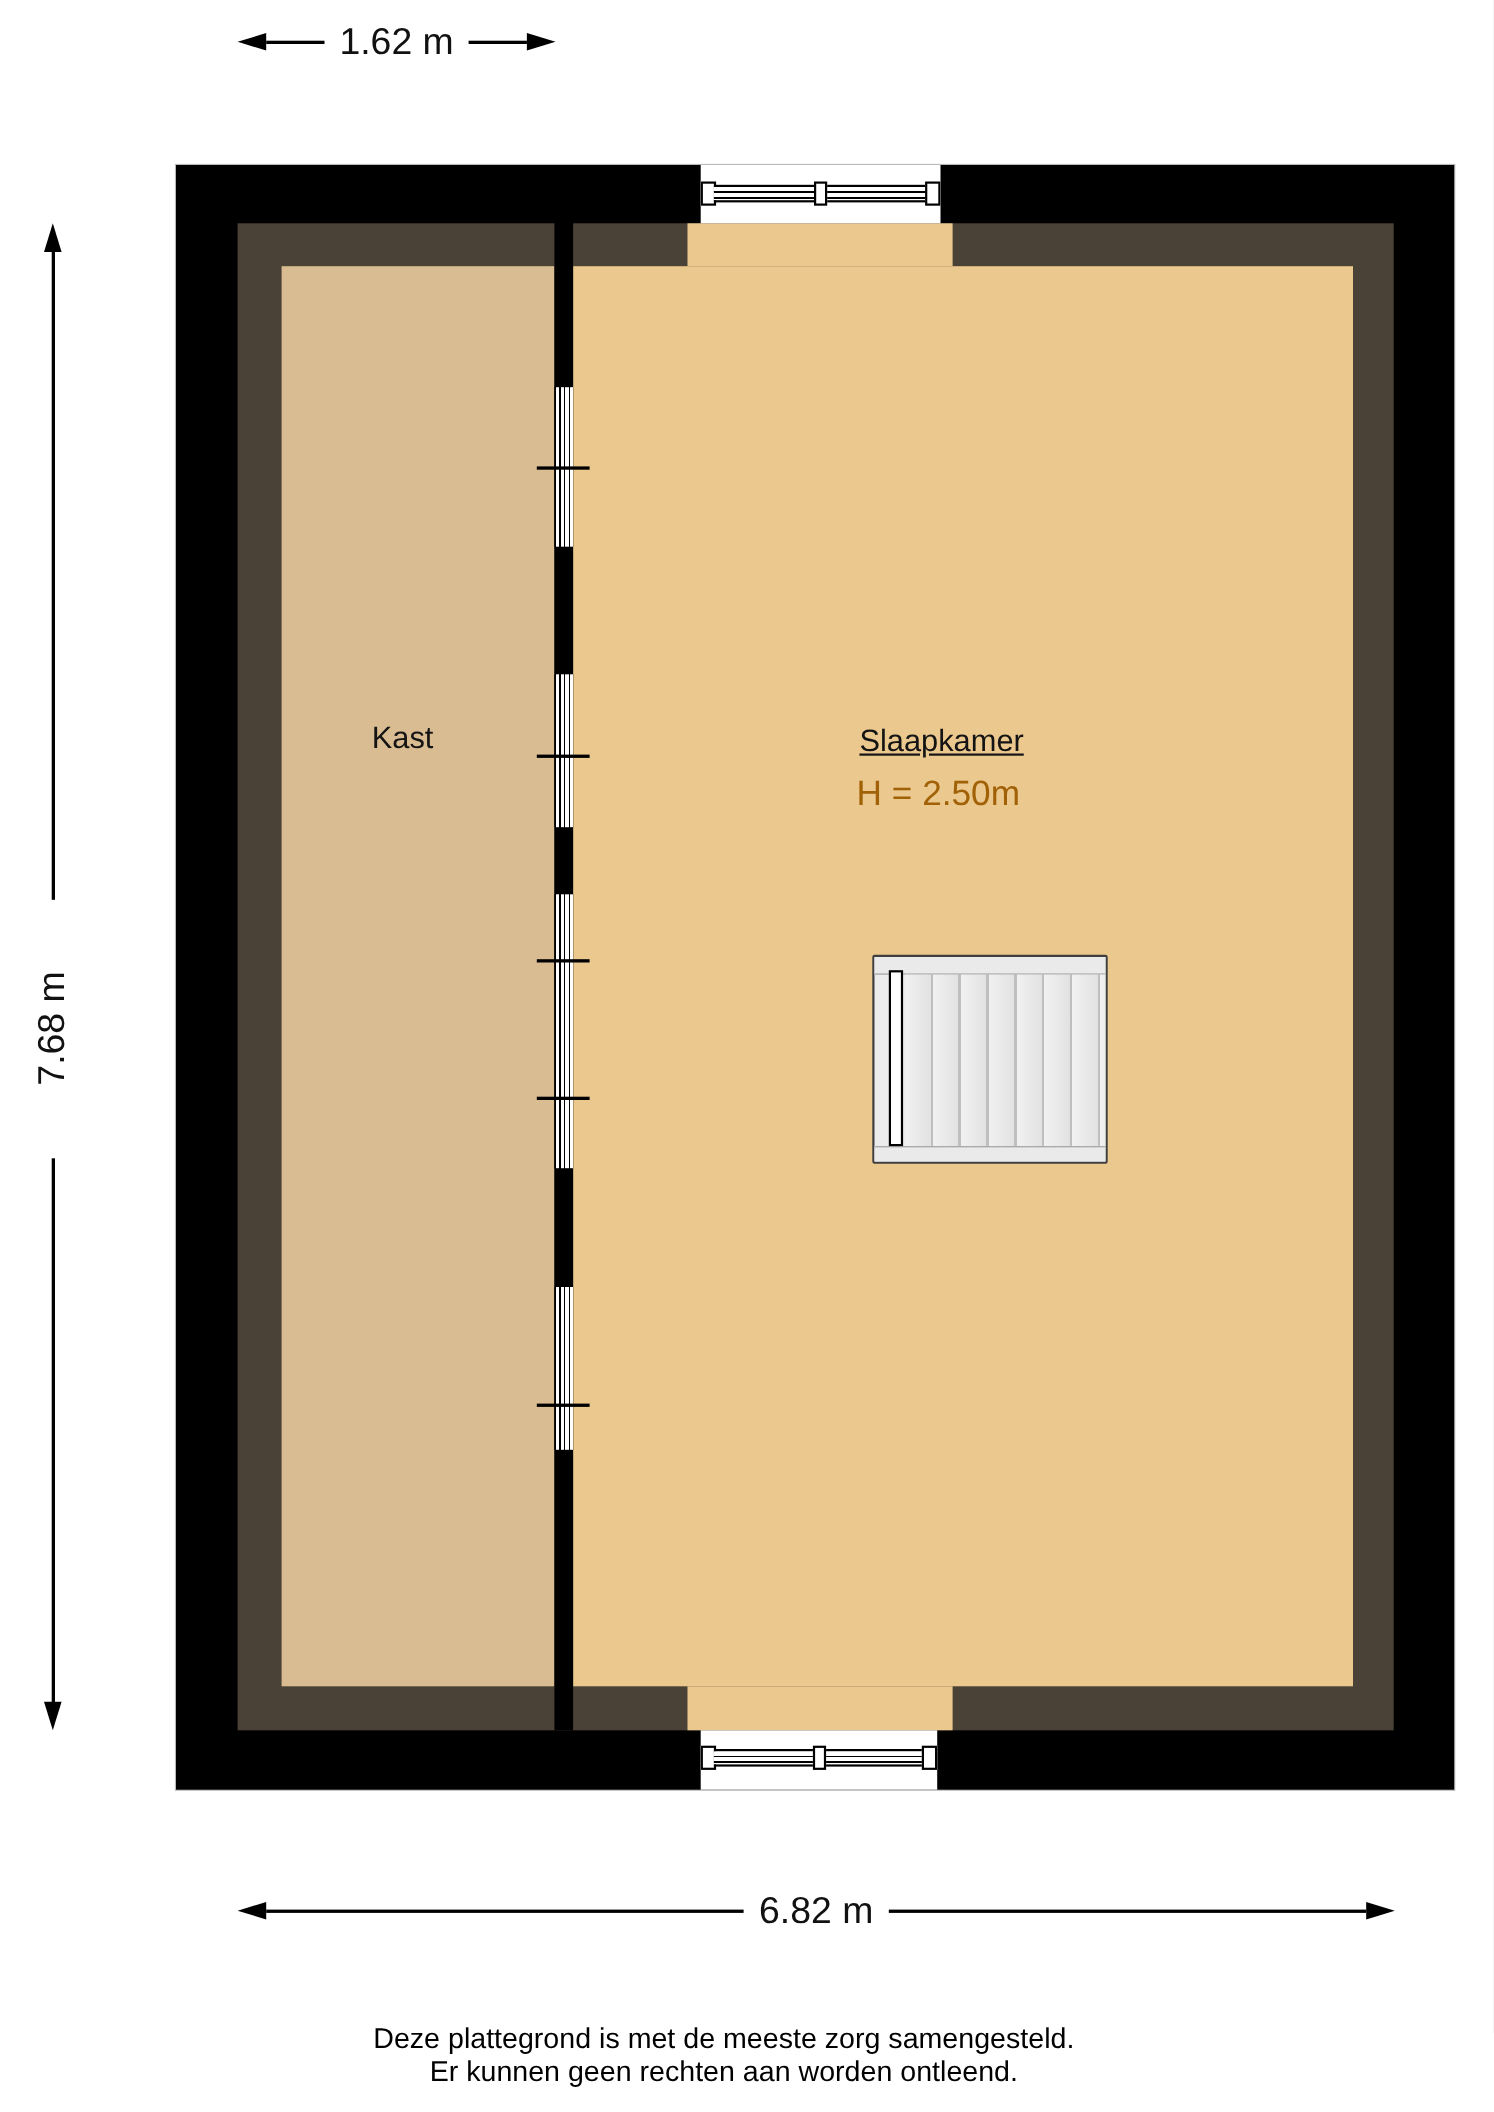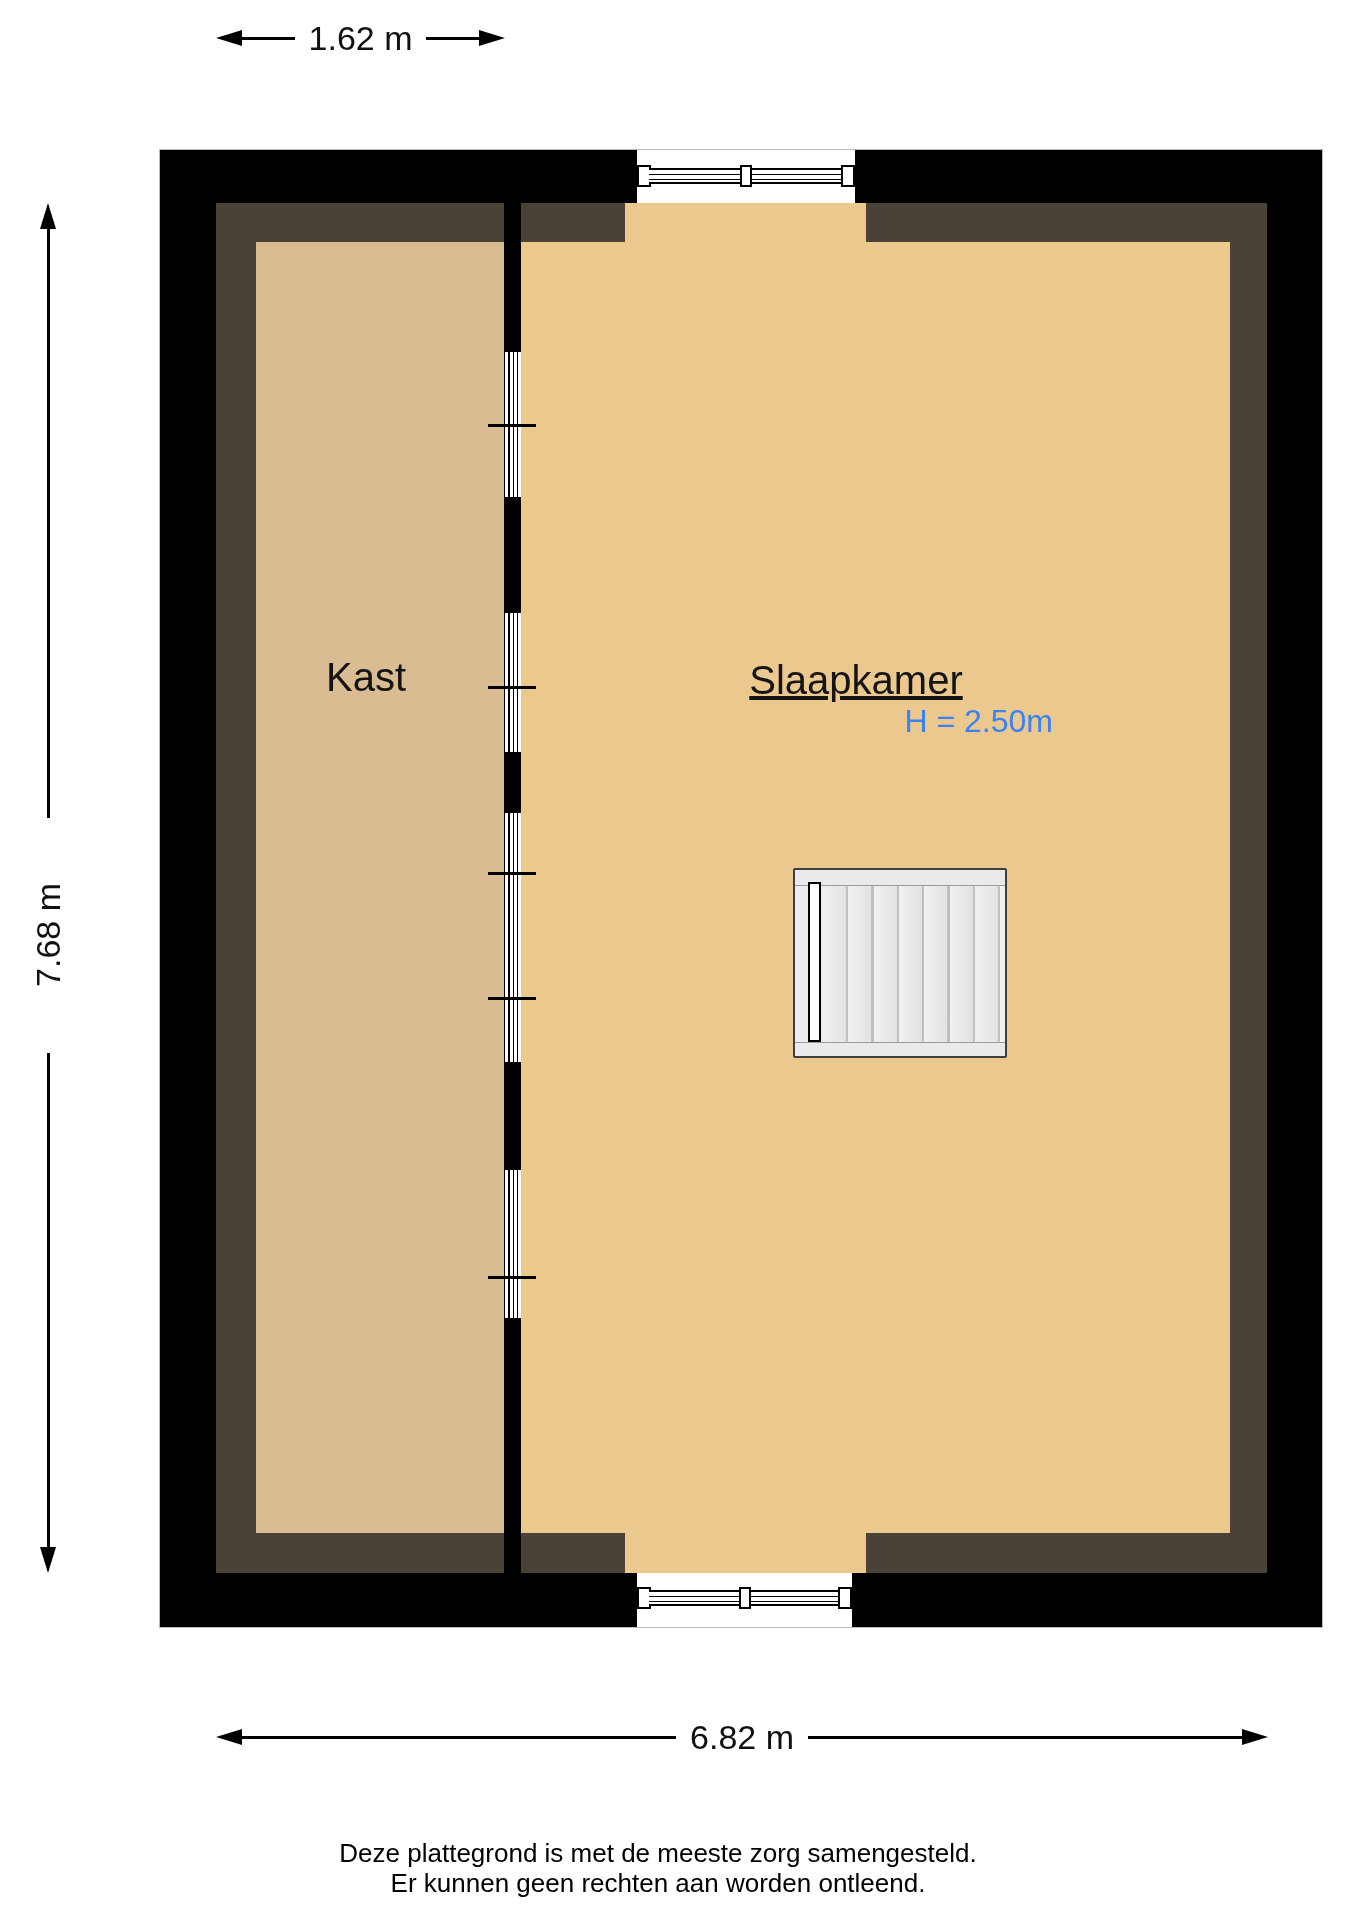--- a/index.html
+++ b/index.html
@@ -38,22 +38,22 @@
   .dim-label{font-size:34px;line-height:34px;padding:0 14px;white-space:nowrap;}
   .ah{width:0;height:0;}
   .ah-left{border-right:26px solid #000;border-top:8.5px solid transparent;border-bottom:8.5px solid transparent;}
   .ah-right{border-left:26px solid #000;border-top:8.5px solid transparent;border-bottom:8.5px solid transparent;}
   .ah-up{border-bottom:26px solid #000;border-left:8.5px solid transparent;border-right:8.5px solid transparent;}
   .ah-down{border-top:26px solid #000;border-left:8.5px solid transparent;border-right:8.5px solid transparent;}
   .vline{width:3px;background:#000;}
   .vlabel{font-size:34px;white-space:nowrap;transform:translate(-50%,-50%) rotate(-90deg);}
 
   
-  .room-label{font-size:40px;text-align:center;color:#141414;}
-  .h-label{font-size:32px;text-align:right;color:#3b82f6;}
+  .room-label{font-size:28px;text-align:center;color:#141414;}
+  .h-label{font-size:32px;text-align:center;color:#a16207;}
   .footer{left:0;top:1838px;width:1358px;text-align:center;transform:translateX(-21px);font-size:26px;line-height:30px;color:#000;}
 </style>
 </head>
 <body>
 
 <div class="plan">
 
   <div class="abs dim-h" style="left:216px;top:21px;width:289px;">
     <div class="ah ah-left"></div>
     <div class="dim-line"></div>

